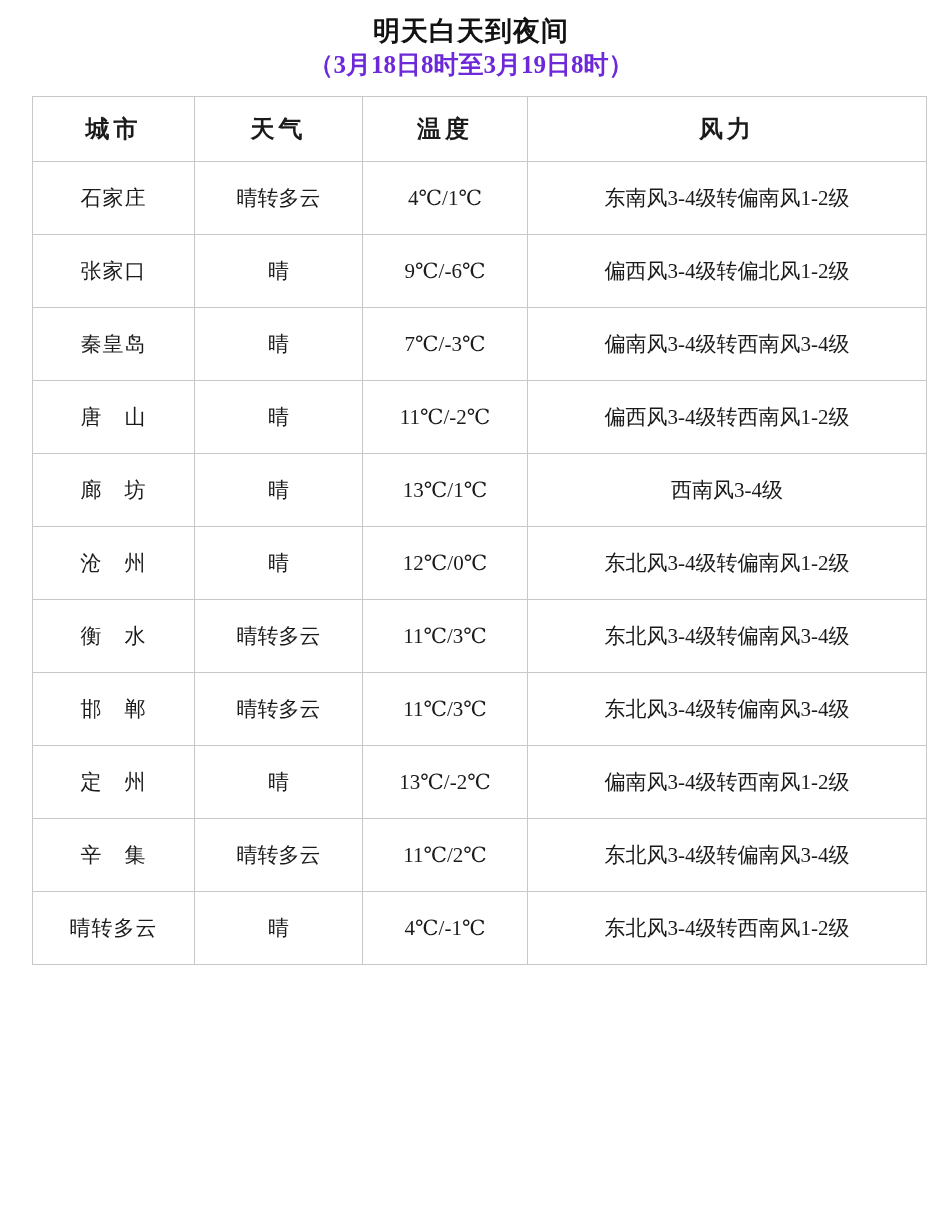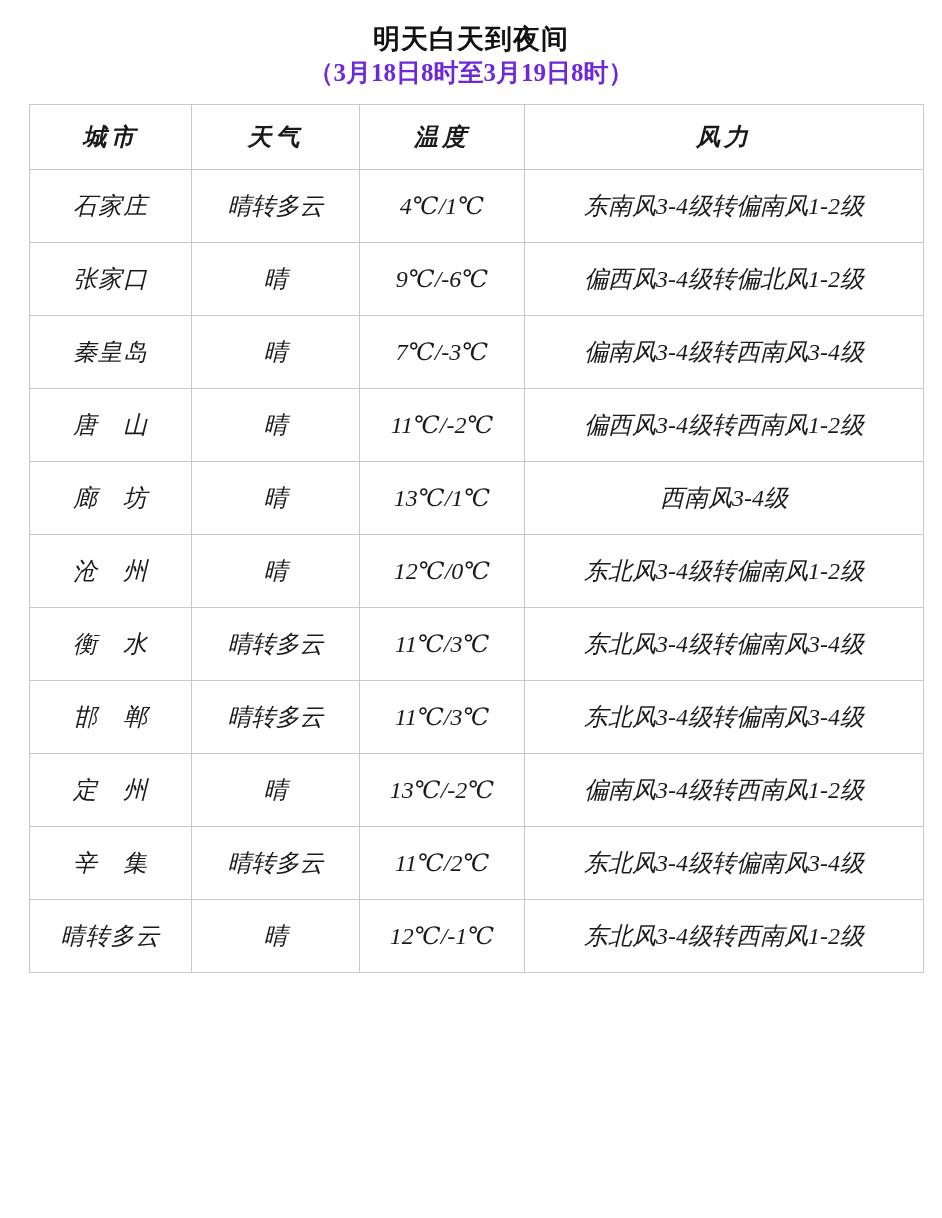--- a/index.html
+++ b/index.html
@@ -11,58 +11,57 @@
     width: 942px;
     height: 1218px;
     font-family: "Liberation Serif", "DejaVu Serif", serif;
     color: #1a1a1a;
     overflow: hidden;
   }
   .page {
     width: 942px;
     height: 1218px;
     box-sizing: border-box;
-    padding: 16px;
+    padding: 8px;
     position: relative;
   }
   .title-block {
     text-align: center;
     padding-top: 6px;
   }
   .title-main {
     font-size: 27px;
     font-weight: bold;
     letter-spacing: 1px;
     line-height: 34px;
     color: #121212;
   }
   .title-sub {
     font-size: 25px;
     font-weight: bold;
     line-height: 34px;
     color: #6d28d9;
   }
   .table-wrap {
-    margin: 14px 24px 0 13px;
-    font-style: italic;
+    margin: 14px 24px 0 24px;
   }
   table.weather {
     border-collapse: collapse;
     width: 894px;
     table-layout: fixed;
     background: #fff;
   }
   table.weather th,
   table.weather td {
     border: 1px solid #c8c8c8;
     text-align: center;
     vertical-align: middle;
     padding: 0;
     height: 72px;
-    font-size: 24px;
+    font-size: 21px;
     color: #1a1a1a;
   }
   table.weather thead th {
     height: 64px;
     font-weight: bold;
     font-size: 24px;
     letter-spacing: 4px;
   }
   col.c-city    { width: 162px; }
   col.c-weather { width: 168px; }
@@ -169,20 +168,20 @@
         </tr>
         <tr>
           <td class="city">辛　集</td>
           <td class="weather">晴转多云</td>
           <td class="temp">11℃/2℃</td>
           <td class="wind">东北风3-4级转偏南风3-4级</td>
         </tr>
         <tr>
           <td class="city">晴转多云</td>
           <td class="weather">晴</td>
-          <td class="temp">12℃/-1℃</td>
+          <td class="temp">4℃/-1℃</td>
           <td class="wind">东北风3-4级转西南风1-2级</td>
         </tr>
       </tbody>
     </table>
   </div>
 
 </div>
 
 </body></html>

